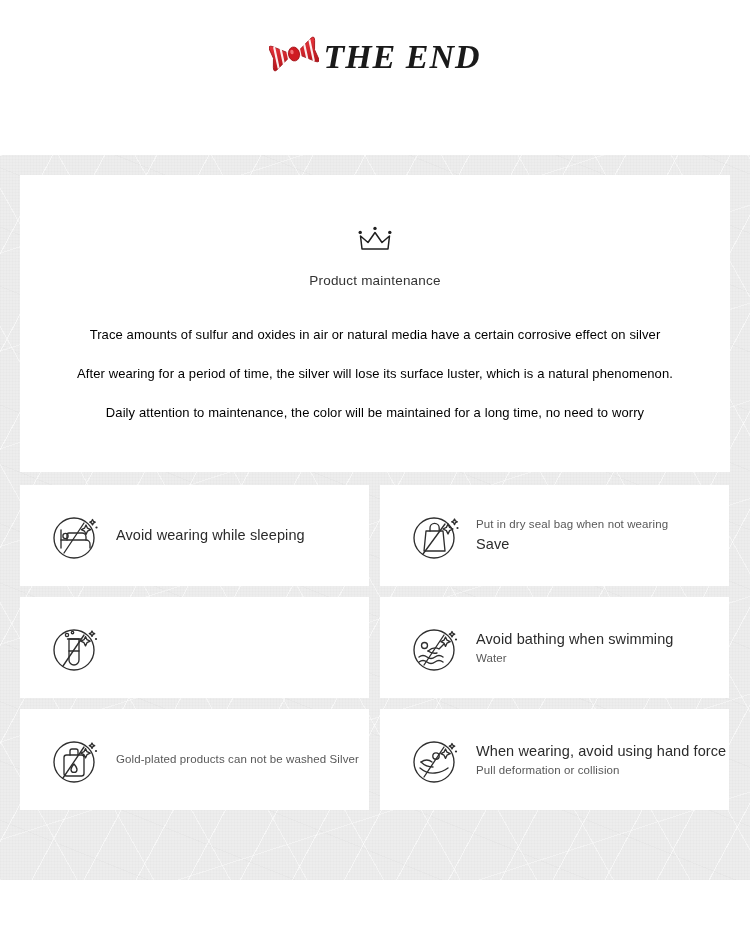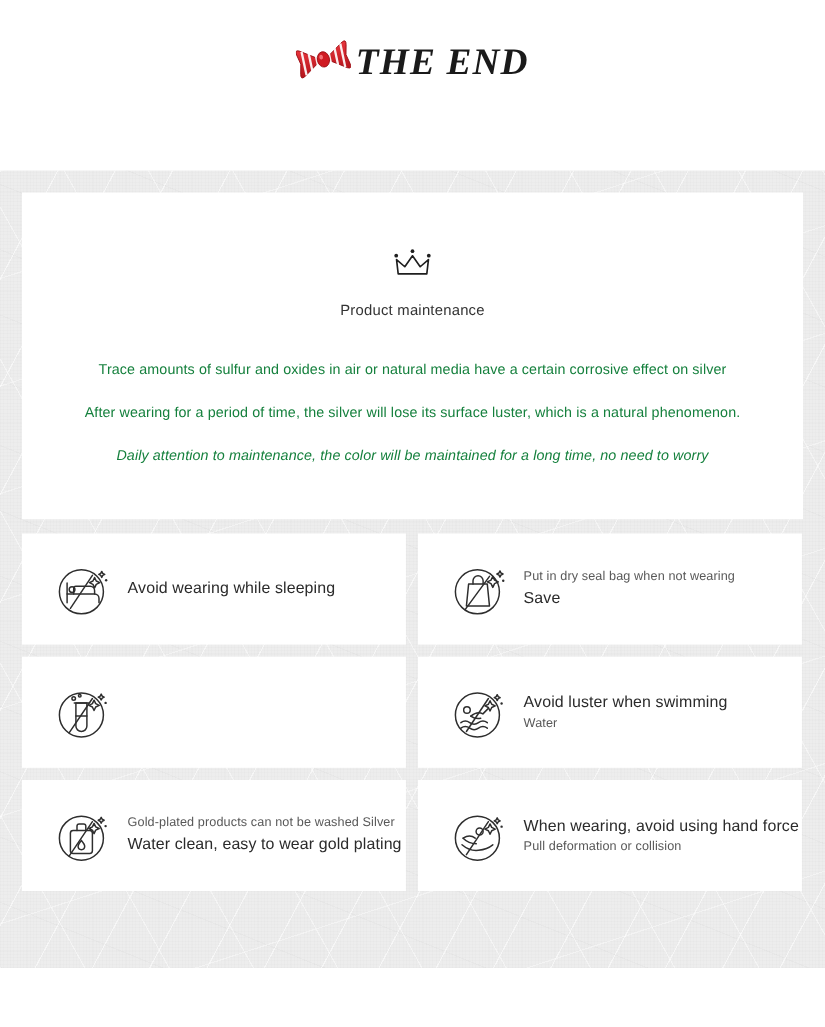--- a/index.html
+++ b/index.html
@@ -97,26 +97,26 @@
     font-size: 13.5px;
     color: #333333;
     letter-spacing: 0.2px;
   }
   .panel-lines {
     margin-top: 40px;
     text-align: center;
   }
   .panel-line {
     font-size: 13px;
-    color: #15803d;
+    color: #000000;
     line-height: 1;
     margin-bottom: 26px;
     letter-spacing: 0.1px;
   }
-  .panel-line:last-child { margin-bottom: 0; font-style: italic; }
+  .panel-line:last-child { margin-bottom: 0; }
 
   
   .grid {
     position: absolute;
     top: 485px;
     left: 20px;
     width: 710px;
     display: flex;
     flex-wrap: wrap;
     gap: 11px 11px;
@@ -286,21 +286,21 @@
           <path d="M9 35 q4 -3 8 0 t8 0 t8 0"></path>
           <path d="M9 40 q4 -3 8 0 t8 0 t8 0"></path>
           <line x1="14" y1="43" x2="34" y2="13"></line>
           <path d="M35.5 15 l1.5 3.2 3.2 1.5 -3.2 1.5 -1.5 3.2 -1.5 -3.2 -3.2 -1.5 3.2 -1.5 Z"></path>
           <path d="M42 9.5 l0.9 1.8 1.8 0.9 -1.8 0.9 -0.9 1.8 -0.9 -1.8 -1.8 -0.9 1.8 -0.9 Z"></path>
         </g>
         <circle cx="46" cy="17.5" r="1.1" fill="#2e2e2e"></circle>
       </svg>
     </span>
     <div class="tip-text large-first">
-      <div class="tip-line-large">Avoid luster when swimming</div>
+      <div class="tip-line-large">Avoid bathing when swimming</div>
       <div class="tip-line-small">Water</div>
     </div>
   </div>
 
   <div class="tip-card">
     <span class="tip-icon">
       <svg viewBox="0 0 52 52" width="52" height="52">
         <g fill="none" stroke="#2e2e2e" stroke-width="1.35" stroke-linecap="round" stroke-linejoin="round">
           <circle cx="24" cy="28" r="20"></circle>
           <rect x="14" y="21" width="20" height="21" rx="2.5"></rect>
@@ -308,21 +308,20 @@
           <path d="M24 30 q-3 3.4 -3 5.4 a3 3 0 0 0 6 0 q0 -2 -3 -5.4 Z"></path>
           <line x1="13" y1="44" x2="34" y2="13"></line>
           <path d="M35.5 14.5 l1.5 3.2 3.2 1.5 -3.2 1.5 -1.5 3.2 -1.5 -3.2 -3.2 -1.5 3.2 -1.5 Z"></path>
           <path d="M42 9 l0.9 1.8 1.8 0.9 -1.8 0.9 -0.9 1.8 -0.9 -1.8 -1.8 -0.9 1.8 -0.9 Z"></path>
         </g>
         <circle cx="46" cy="17" r="1.1" fill="#2e2e2e"></circle>
       </svg>
     </span>
     <div class="tip-text">
       <div class="tip-line-small">Gold-plated products can not be washed Silver</div>
-      <div class="tip-line-large">Water clean, easy to wear gold plating</div>
     </div>
   </div>
 
   <div class="tip-card">
     <span class="tip-icon">
       <svg viewBox="0 0 52 52" width="52" height="52">
         <g fill="none" stroke="#2e2e2e" stroke-width="1.35" stroke-linecap="round" stroke-linejoin="round">
           <circle cx="24" cy="28" r="20"></circle>
           <circle cx="26" cy="22" r="3.2"></circle>
           <path d="M11 28 q6 -4 11 0"></path>

